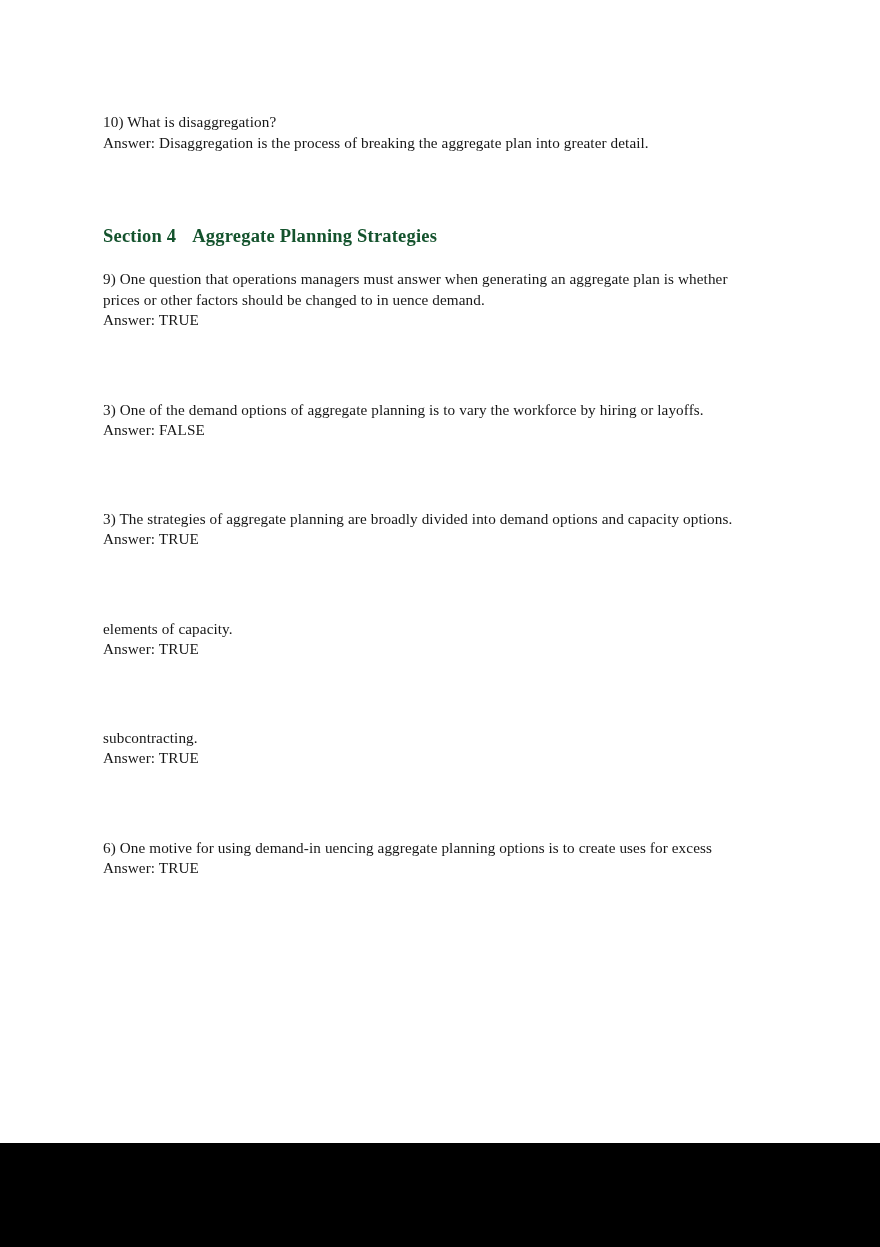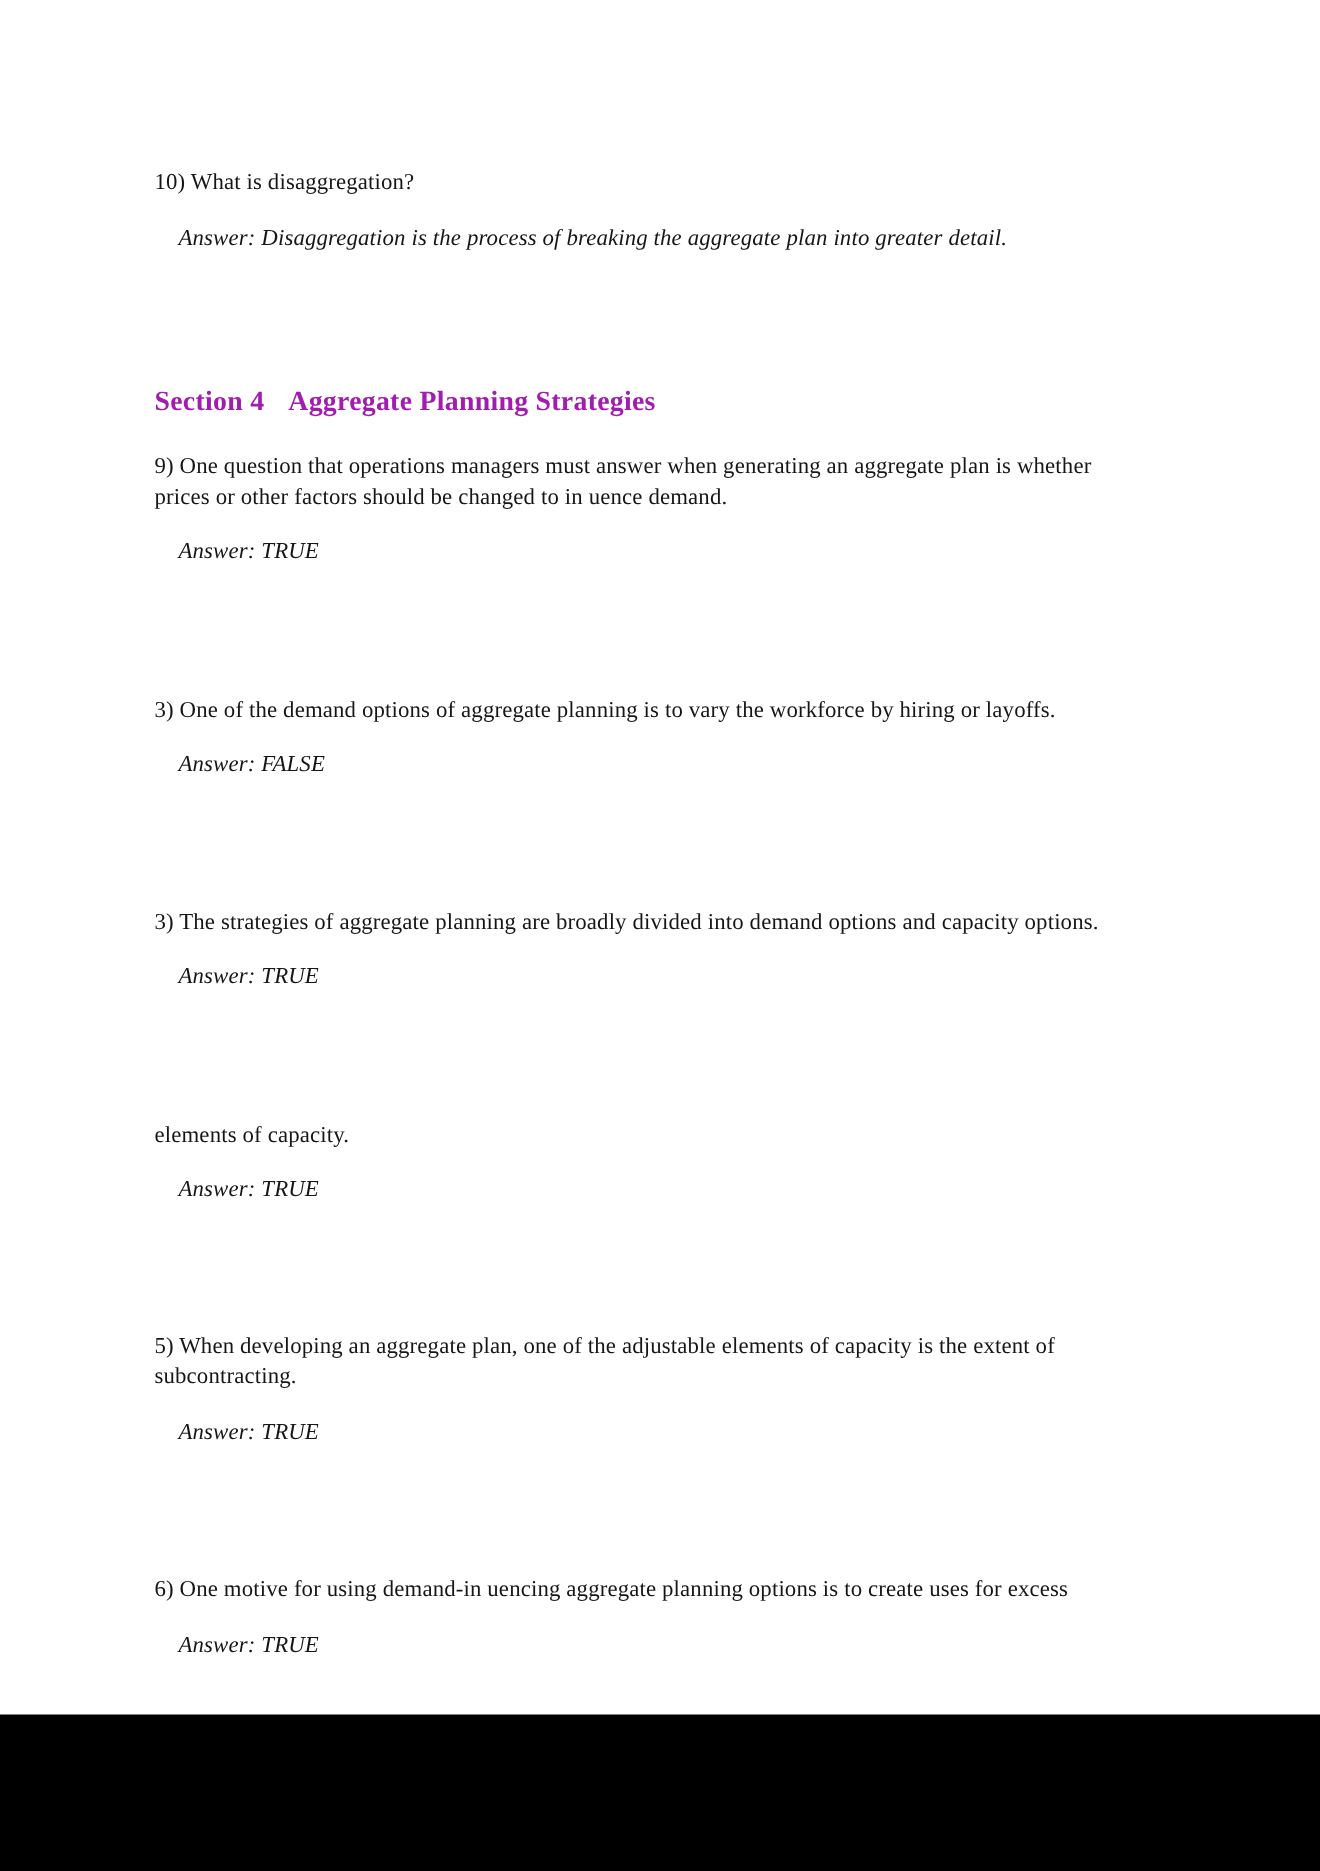--- a/index.html
+++ b/index.html
@@ -32,30 +32,29 @@
     letter-spacing: 0.1px;
   }
   .question {
     font-size: 15.2px;
     line-height: 20.5px;
     margin: 0;
   }
   .answer {
     font-size: 15.2px;
     line-height: 20.5px;
-    margin: 16px;
-    font-style: italic;
+    margin: 0;
   }
   .gap-item { height: 68px; }
   .section-heading {
     font-size: 18.5px;
     line-height: 24px;
     margin: 0;
     letter-spacing: 0.2px;
-    color: #a21caf;
+    color: #14532d;
   }
   .section-heading .sec-label { margin-right: 16px; }
   .footer-bar {
     position: absolute;
     left: 0;
     top: 1143px;
     width: 880px;
     height: 104px;
     background: #000000;
   }
@@ -103,21 +102,20 @@
     <div class="gap-item" style="height:69px"></div>
 
     <div class="qa-block">
       <p class="question line">elements of capacity.</p>
       <p class="answer line">Answer:  TRUE</p>
     </div>
 
     <div class="gap-item" style="height:68px"></div>
 
     <div class="qa-block">
-      <p class="question line">5) When developing an aggregate plan, one of the adjustable elements of capacity is the extent of</p>
       <p class="question line">subcontracting.</p>
       <p class="answer line">Answer:  TRUE</p>
     </div>
 
     <div class="gap-item" style="height:69px"></div>
 
     <div class="qa-block">
       <p class="question line">6) One motive for using demand-in  uencing aggregate planning options is to create uses for excess</p>
       <p class="answer line">Answer:  TRUE</p>
     </div>

